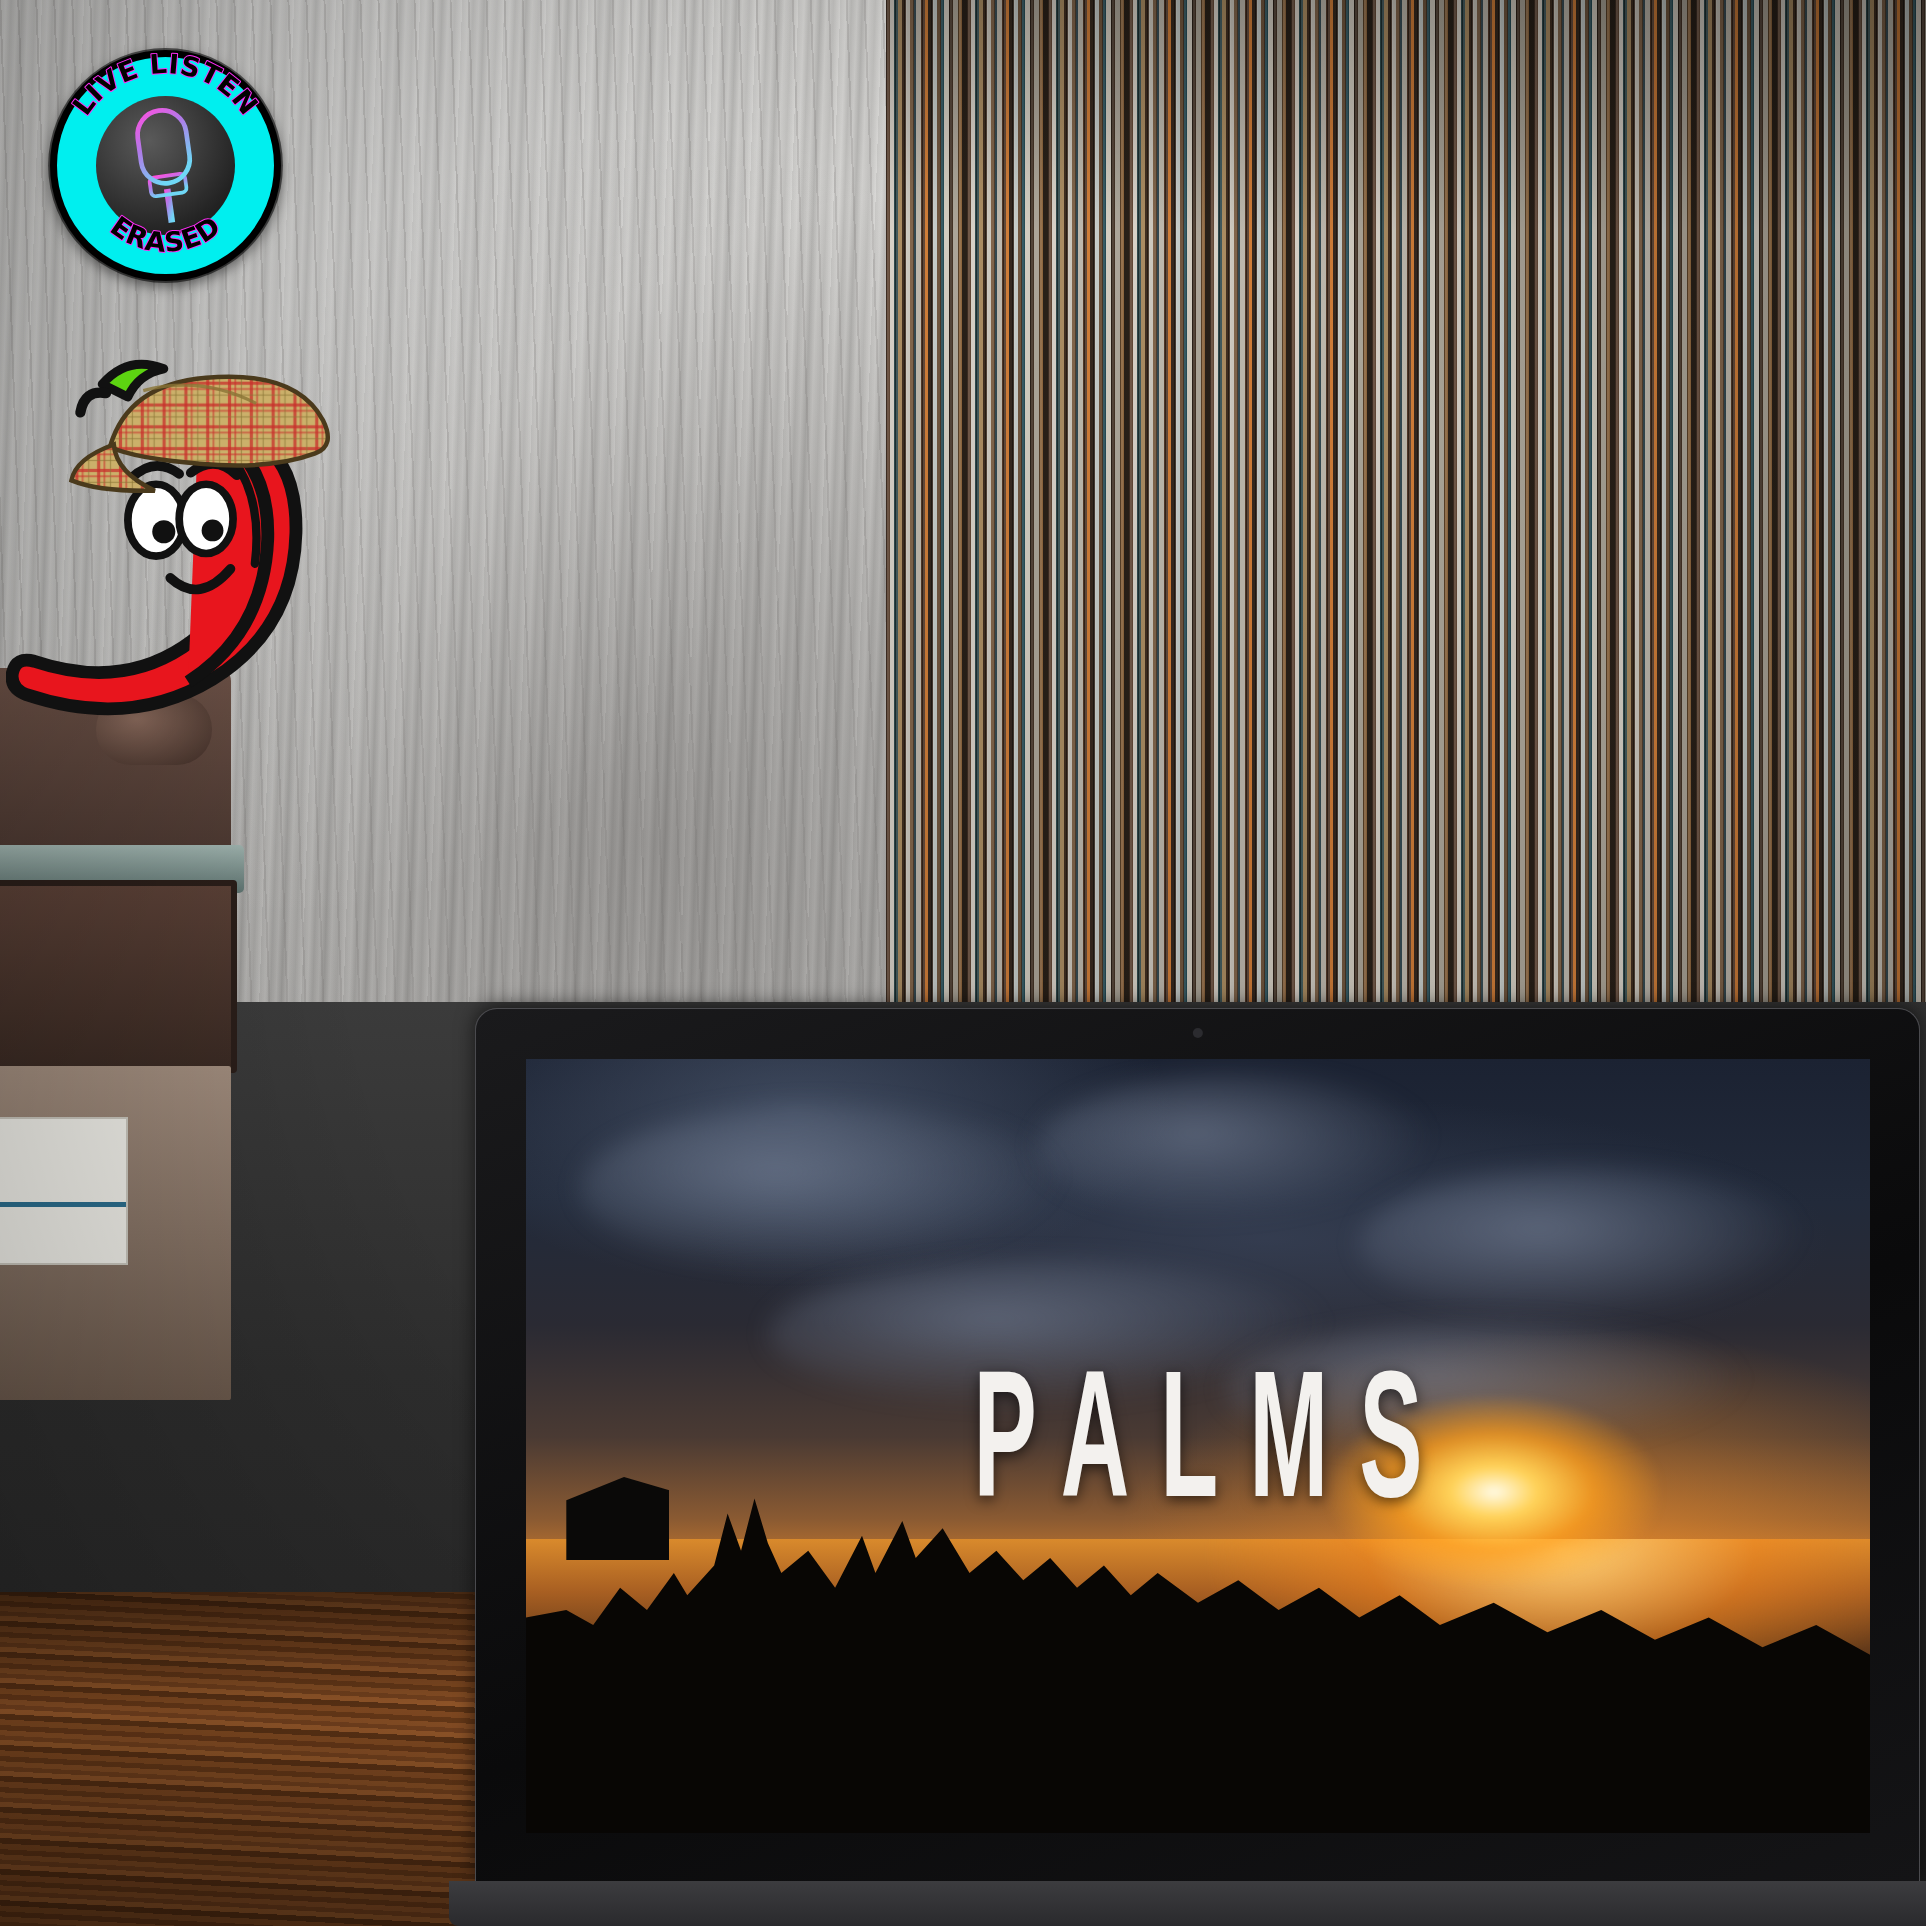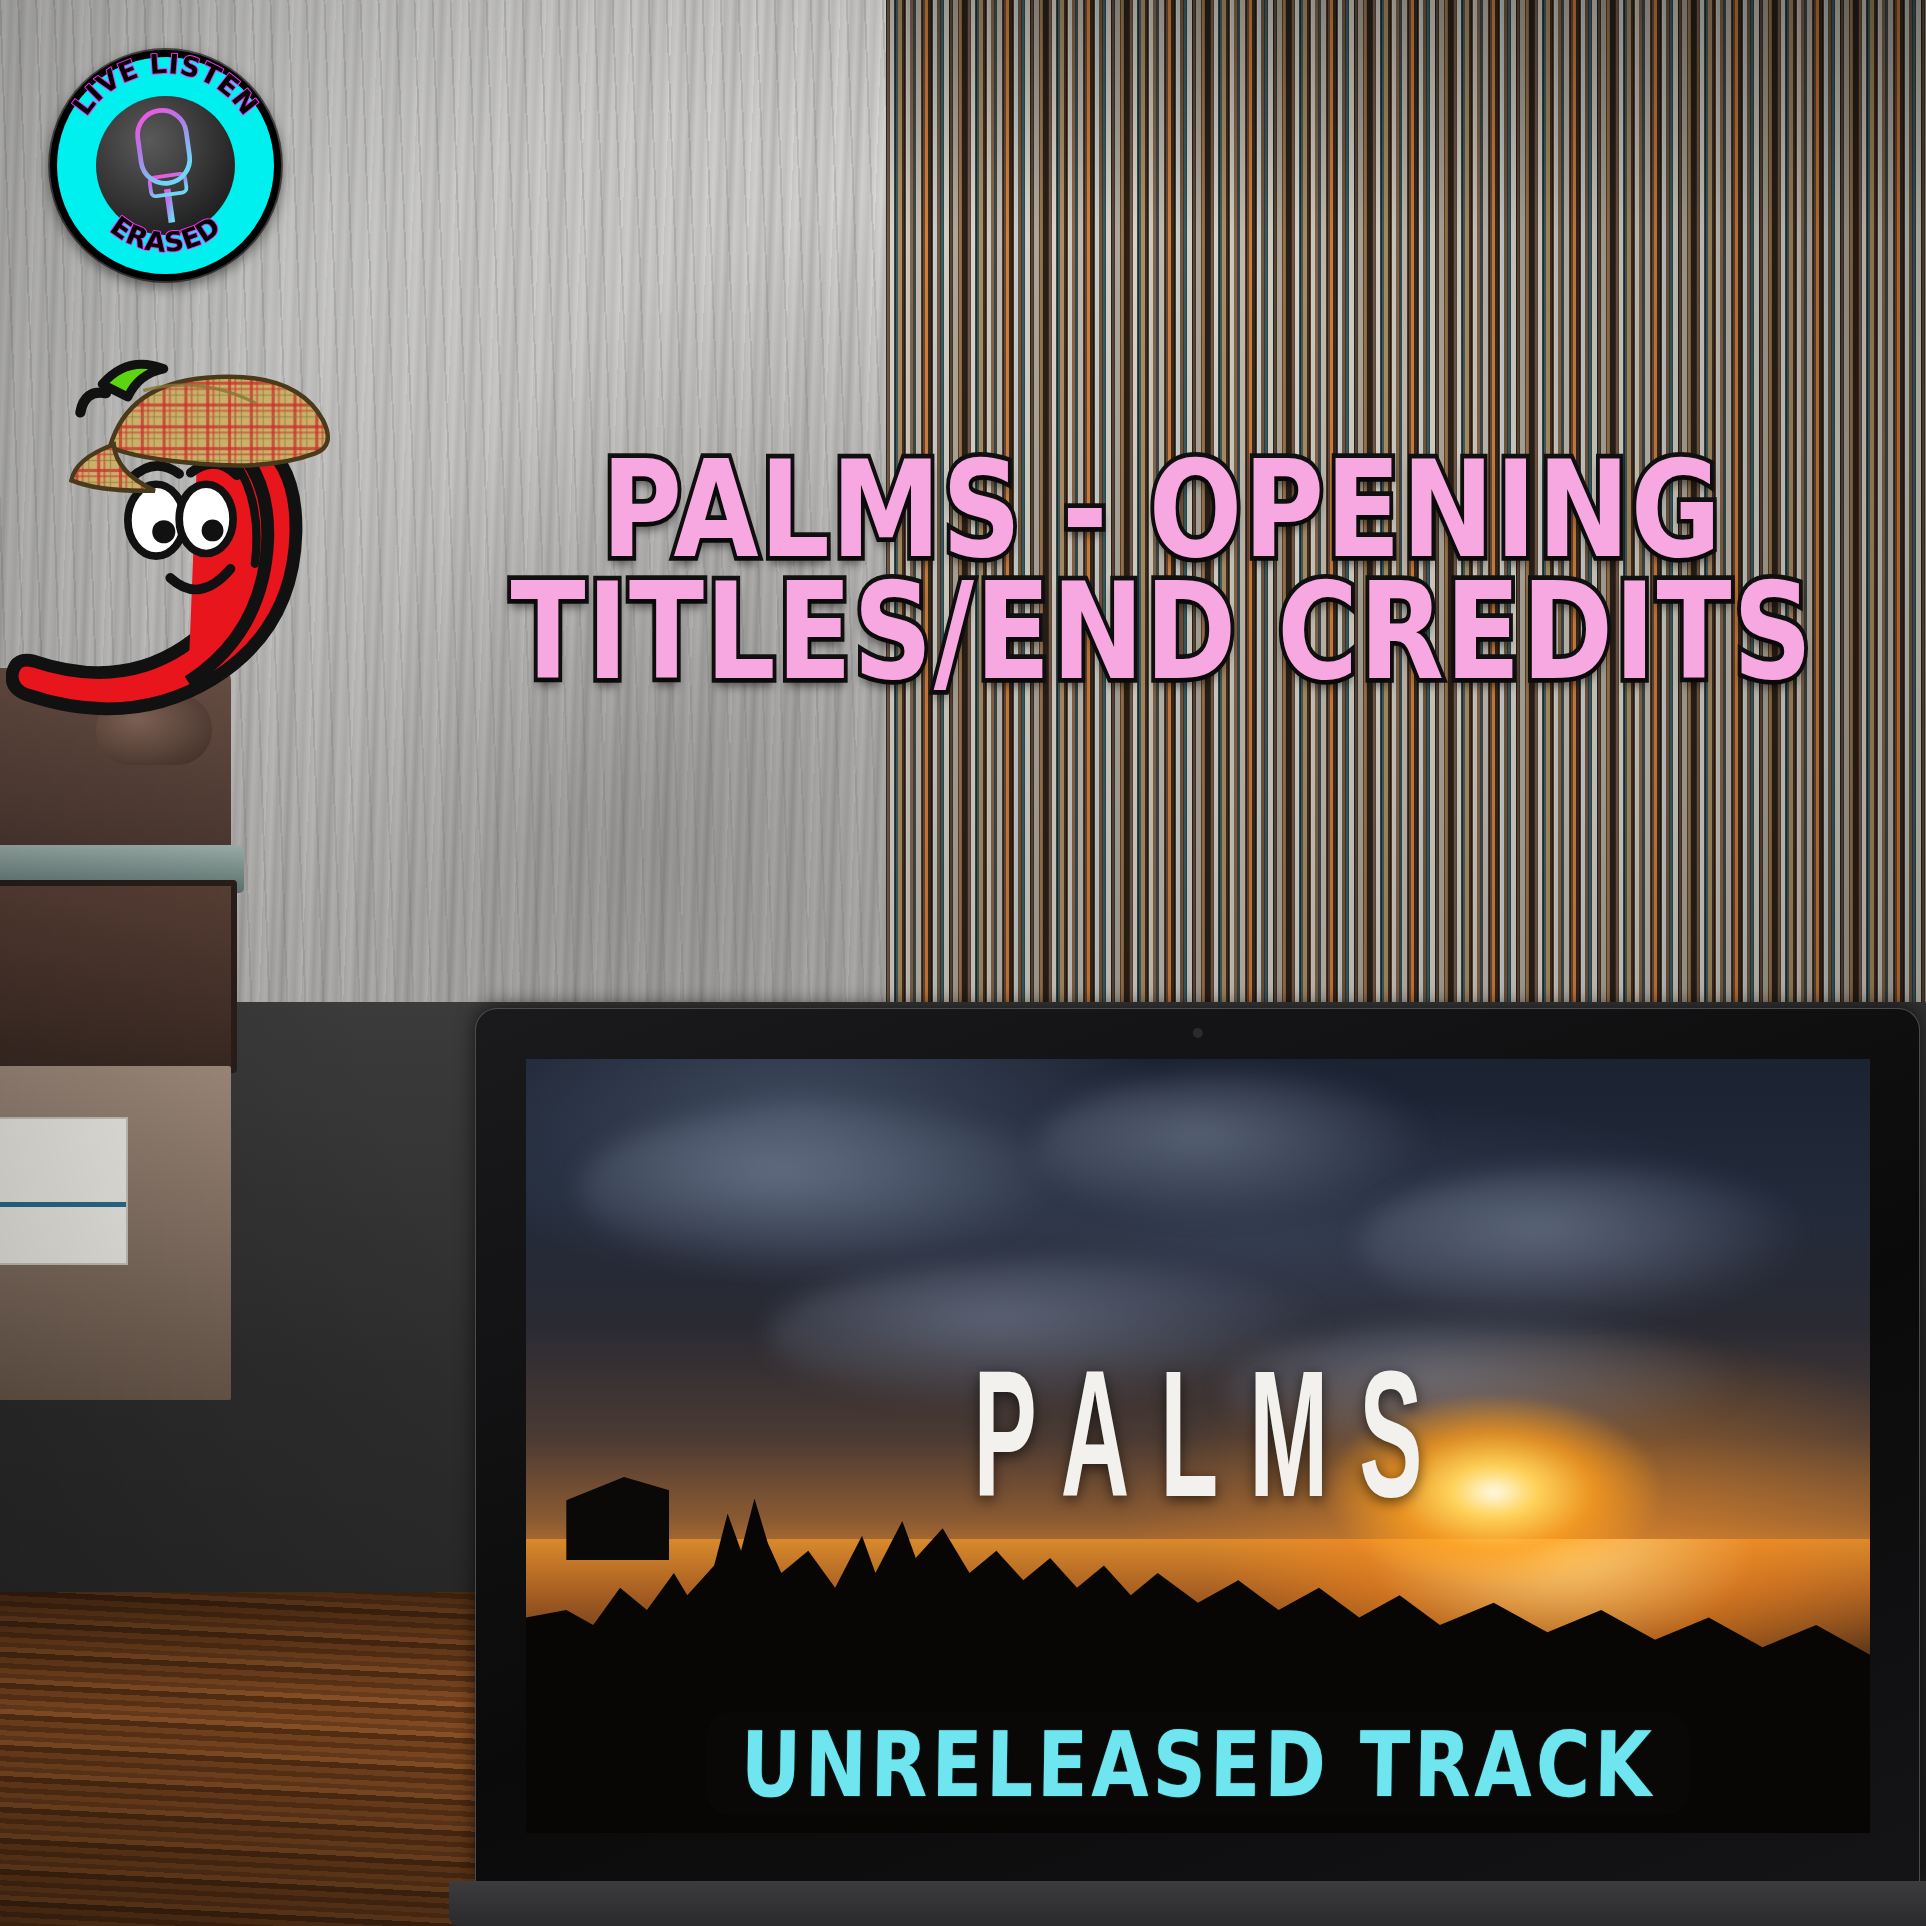--- a/index.html
+++ b/index.html
@@ -270,24 +270,20 @@
         <line x1="25" y1="46" x2="75" y2="46"></line>
         <line x1="26" y1="56" x2="74" y2="56"></line>
         <line x1="27" y1="66" x2="73" y2="66"></line>
         <line x1="30" y1="76" x2="70" y2="76"></line>
       </g>
       <line x1="50" y1="10" x2="50" y2="84" stroke="url(#micg)" stroke-width="3"></line>
     </svg>
   </div>
 
 
-  <div class="sub-block">
-    <div class="t-sub">PALMS - OPENING</div>
-    <div class="t-sub l2">TITLES/END CREDITS</div>
-  </div>
 
   <svg class="chili" viewBox="0 0 700 620">
     <defs>
       <pattern id="plaid" width="34" height="34" patternUnits="userSpaceOnUse">
         <rect width="34" height="34" fill="#CBB06A"></rect>
         <rect width="34" height="5" y="6" fill="#C8302A" opacity=".75"></rect>
         <rect width="34" height="3" y="16" fill="#C8302A" opacity=".55"></rect>
         <rect width="5" height="34" x="6" fill="#C8302A" opacity=".75"></rect>
         <rect width="3" height="34" x="16" fill="#C8302A" opacity=".55"></rect>
         <rect width="34" height="2" y="26" fill="#8a7436" opacity=".6"></rect>
@@ -343,22 +339,19 @@
 
         <div class="ground"></div>
         <div class="sunburst"></div>
         <div class="silhouette"></div>
         <div class="shed"></div>
 
         <div class="palms-title">
           <span>PALMS</span>
         </div>
 
-        <div class="banner">
-          <span>UNRELEASED TRACK</span>
-        </div>
       </div>
     </div>
     <div class="lt-base"></div>
   </div>
 
 </div>
 
 
 </body></html>

